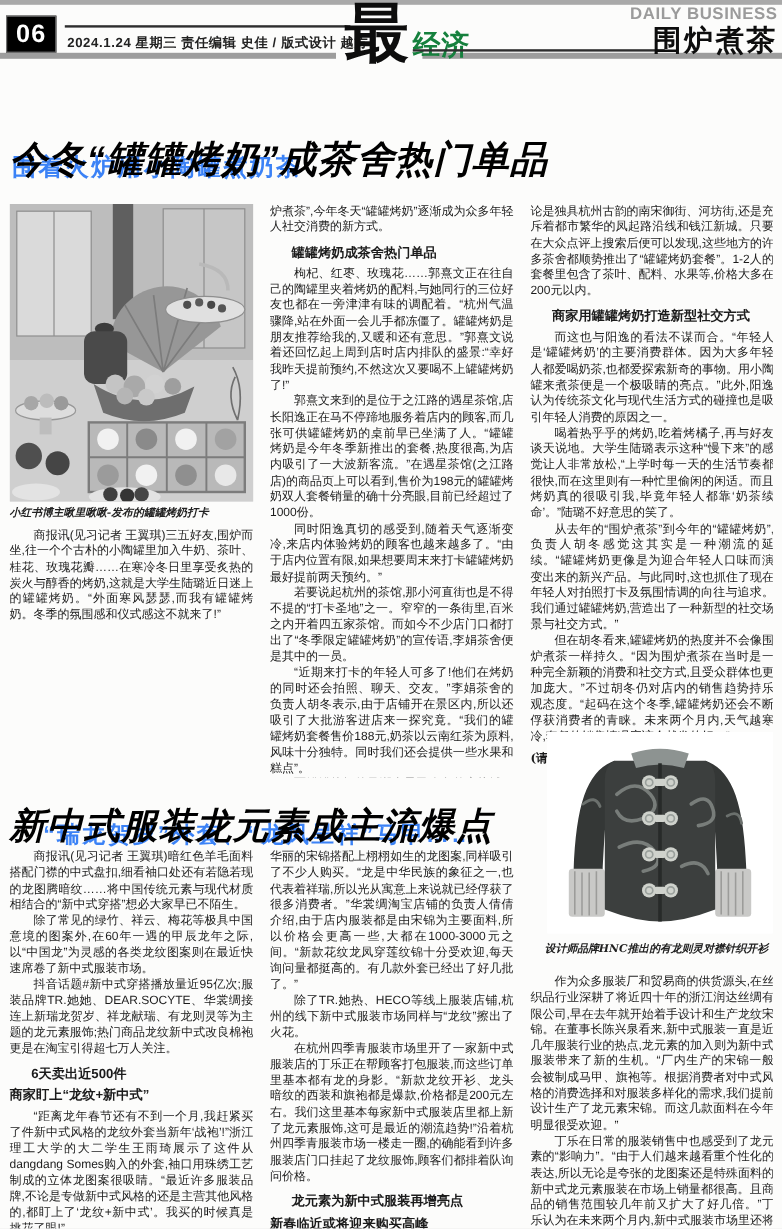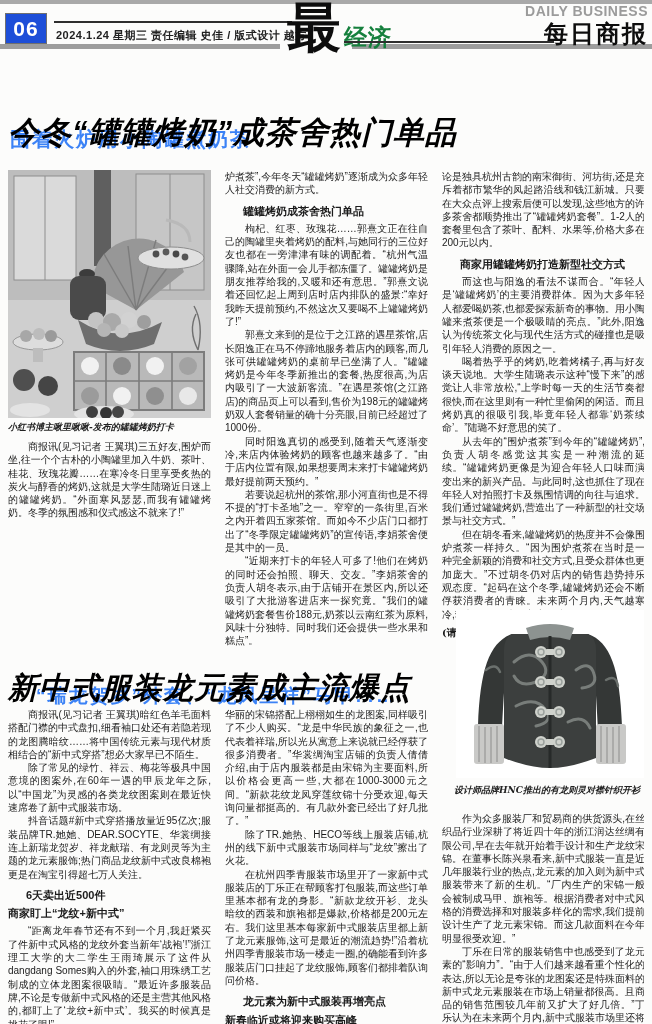--- a/index.html
+++ b/index.html
@@ -1,20 +1,20 @@
 <!DOCTYPE html>
 <html><head>
 <meta charset="utf-8">
 <style>
   html,body{margin:0;padding:0;background:#e9e9e9;}
   .page{position:relative;width:652px;height:1024px;background:#fcfcfb;overflow:hidden;
         font-family:"Liberation Sans","DejaVu Sans",sans-serif;color:#1a1a1a;}
   
   .topbar{position:absolute;top:0;left:0;width:652px;height:4px;background:#a9a9a9;}
-  .pagenum{position:absolute;top:13px;left:5px;width:40px;height:29px;background:#1d4ed8;
+  .pagenum{position:absolute;top:13px;left:5px;width:40px;height:29px;background:#000000;
            color:#fff;font-size:21px;font-weight:bold;display:flex;align-items:center;
            justify-content:center;border:1px solid #6f6f6f;letter-spacing:1px;}
   .rule-left-thin{position:absolute;top:21px;left:54px;width:238px;height:0;border-top:2px solid #2e2e2e;}
   .dateline{position:absolute;top:28px;left:56px;font-size:11px;font-weight:bold;color:#222;letter-spacing:.5px;}
   .bar-left{position:absolute;top:44px;left:0;width:280px;height:5px;background:#9d9d9d;}
   .bar-right{position:absolute;top:44px;left:352px;width:300px;height:5px;background:#9d9d9d;}
   .logo-zui{position:absolute;top:0px;left:287px;font-size:54px;line-height:54px;font-weight:900;
             font-family:"DejaVu Serif","Liberation Serif",serif;color:#0d0d0d;}
   .logo-sub{position:absolute;top:22px;left:344px;font-size:23px;font-weight:900;color:#15803d;letter-spacing:1px;}
   .rule-center{position:absolute;top:41px;left:344px;width:210px;height:0;border-top:2px solid #2e2e2e;}
@@ -57,21 +57,21 @@
   <div class="topbar"></div>
   <div class="pagenum">06</div>
   <div class="rule-left-thin"></div>
   <div class="dateline">2024.1.24 星期三  责任编辑 史佳 / 版式设计 越方</div>
   <div class="bar-left"></div>
   <div class="bar-right"></div>
   <div class="logo-zui">最</div>
   <div class="logo-sub">经济</div>
   <div class="rule-center"></div>
   <div class="masthead-en">DAILY BUSINESS</div>
-  <div class="masthead-cn">每日商报</div>
+  <div class="masthead-cn">围炉煮茶</div>
 
   <div class="kicker a1-kicker">围着火炉用小陶罐煮奶茶</div>
   <h1 class="bigtitle a1-title">今冬“罐罐烤奶”成茶舍热门单品</h1>
 
   <div class="cols a1-cols">
     <div class="col">
       <div class="photo1">
         <svg width="203" height="248" viewBox="0 0 203 248" xmlns="http://www.w3.org/2000/svg">
           <rect width="203" height="248" fill="#cfcfcf"></rect>
           <rect width="203" height="130" fill="#bdbdbd"></rect>

